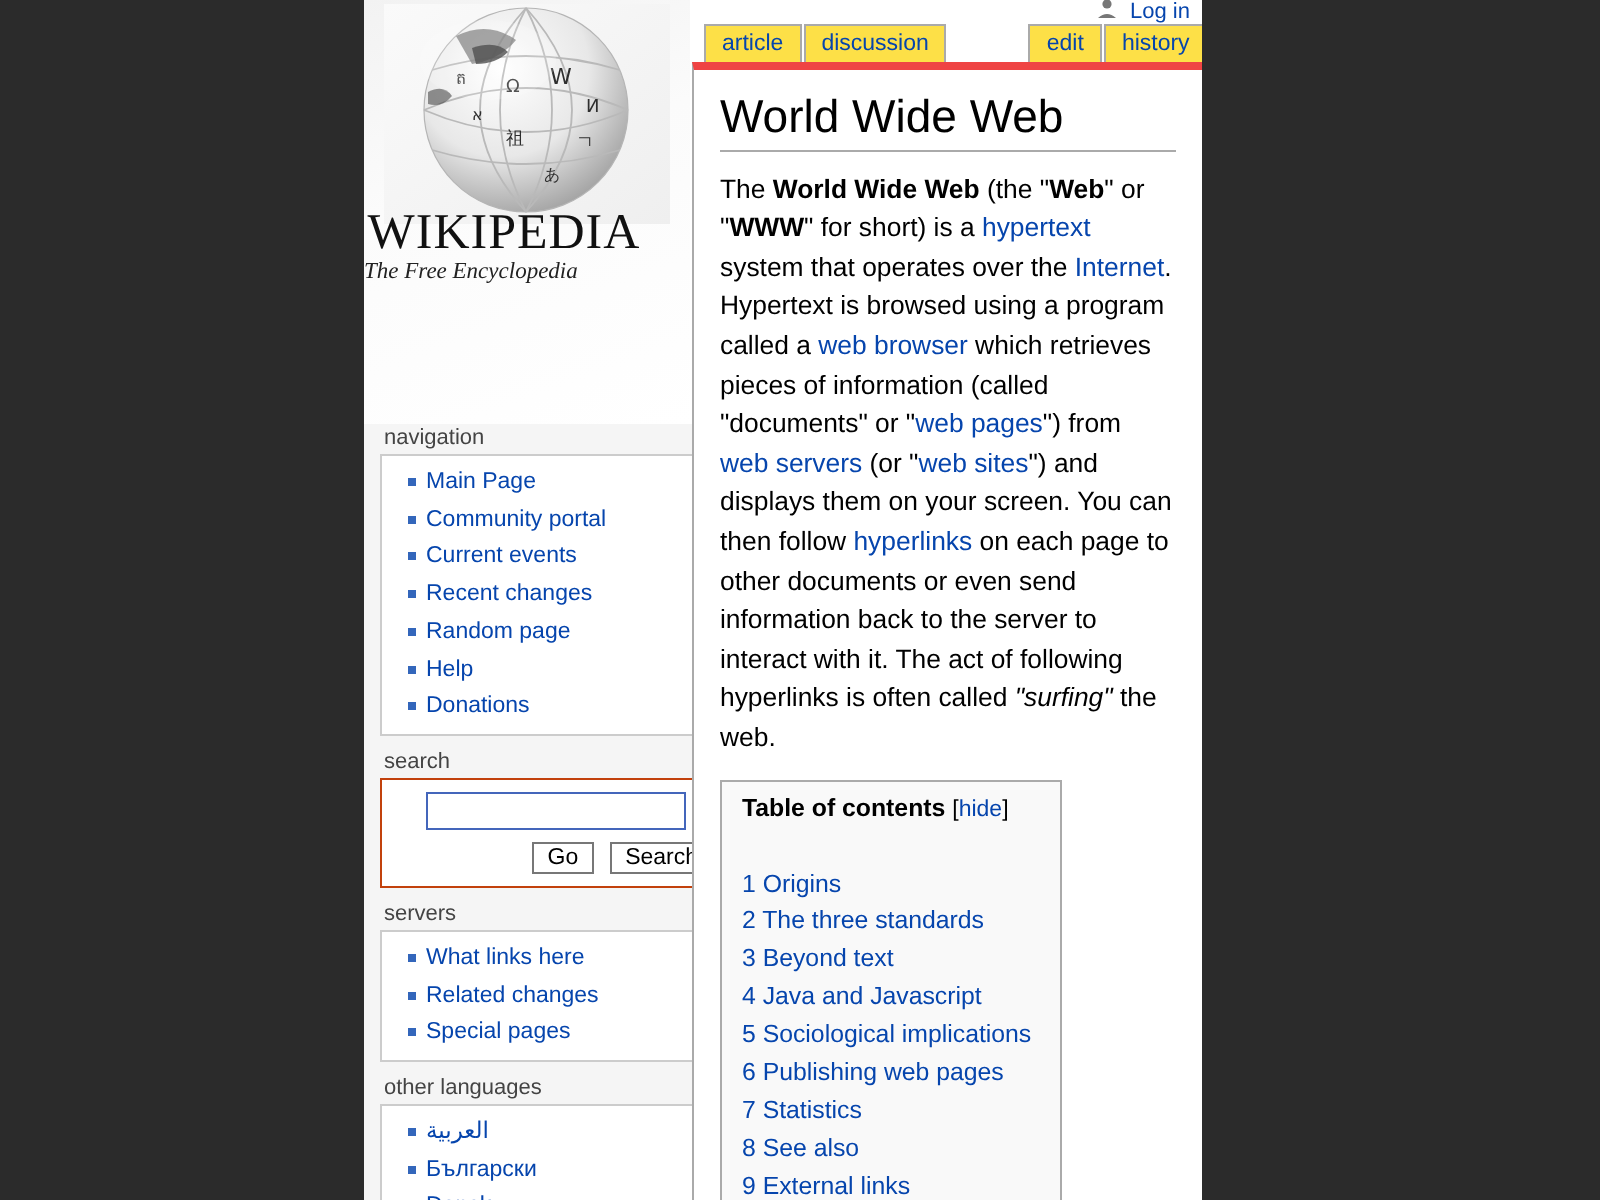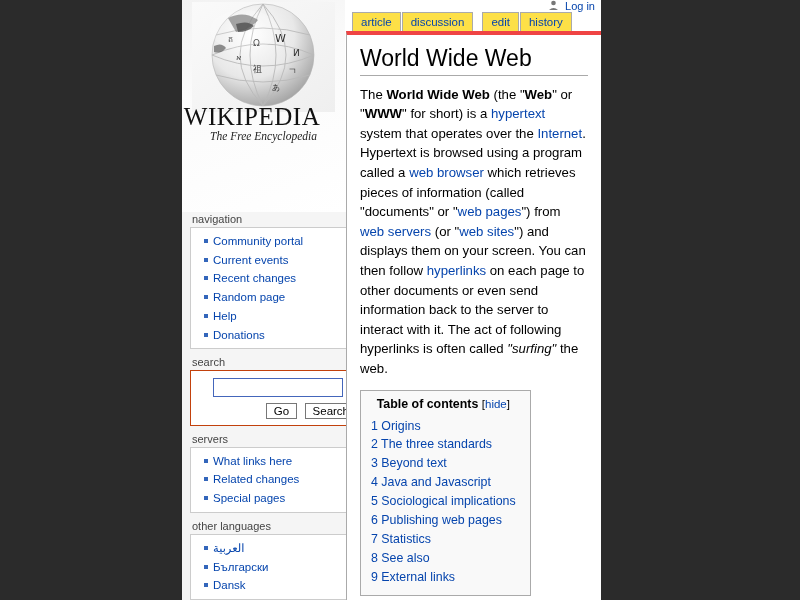--- a/index.html
+++ b/index.html
@@ -68,21 +68,21 @@
     padding: 0 8px;
     margin-right: 1px;
     background: #fde047;
     border: 1px solid #aaaaaa;
     border-bottom: none;
     color: #0645ad;
     font-size: 11.5px;
     cursor: pointer;
     vertical-align: bottom;
   }
-  .tab.gap { margin-left: 8px; }
+  .tab.gap { margin-left: 40px; }
 
   
   #logo-area {
     position: absolute;
     left: 0; top: 0;
     width: 163px;
     height: 212px;
     background: linear-gradient(160deg,#f2f2f2 0%,#fbfbfb 40%,#ffffff 100%);
     overflow: hidden;
   }
@@ -99,21 +99,20 @@
     font-family: "Liberation Serif", serif;
     font-size: 25px;
     color: #111;
     letter-spacing: 0.5px;
     line-height: 1;
   }
   #tagline {
     position: absolute;
     left: 0; top: 130px;
     width: 163px;
-    text-align: center;
     font-family: "Liberation Serif", serif;
     font-style: italic;
     font-size: 11.5px;
     color: #222;
   }
 
   
   #sidebar {
     position: absolute;
     left: 0; top: 212px;
@@ -229,25 +228,25 @@
   
   #toc {
     display: inline-block;
     margin-top: 11px;
     background: #f9f9f9;
     border: 1px solid #aaaaaa;
     padding: 6px 14px 8px 10px;
     min-width: 154px;
   }
   #toc-title {
-    text-align: center;
+    text-align: left;
     font-size: 12.4px;
     font-weight: bold;
     color: #000;
-    margin-bottom: 6px;
+    margin-bottom: 22px;
     white-space: nowrap;
   }
   #toc-title .toctoggle {
     font-weight: normal;
     font-size: 11.5px;
     color: #000;
   }
   #toc-title .toctoggle a {
     color: #0645ad;
     text-decoration: none;
@@ -329,20 +328,21 @@
     <div id="tabs">
       <span class="tab">article</span><span class="tab">discussion</span><span class="tab gap">edit</span><span class="tab">history</span>
     </div>
 
     <div id="sidebar">
 
       <div class="portlet">
         <div class="portlet-title">navigation</div>
         <div class="portlet-body">
           <ul>
+            <li><a href="#">Main Page</a></li>
             <li><a href="#">Community portal</a></li>
             <li><a href="#">Current events</a></li>
             <li><a href="#">Recent changes</a></li>
             <li><a href="#">Random page</a></li>
             <li><a href="#">Help</a></li>
             <li><a href="#">Donations</a></li>
           </ul>
         </div>
       </div>
 

